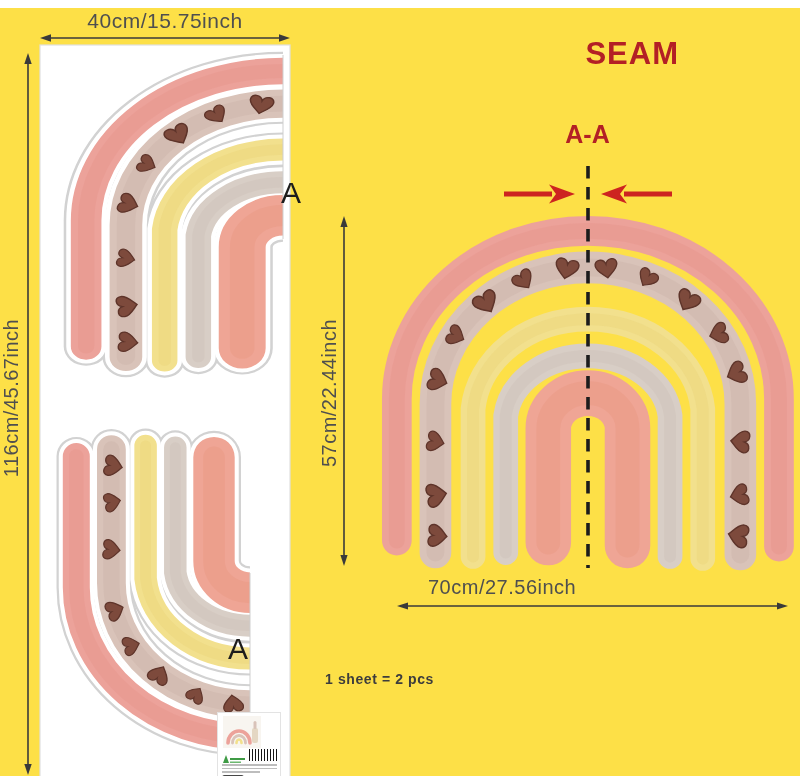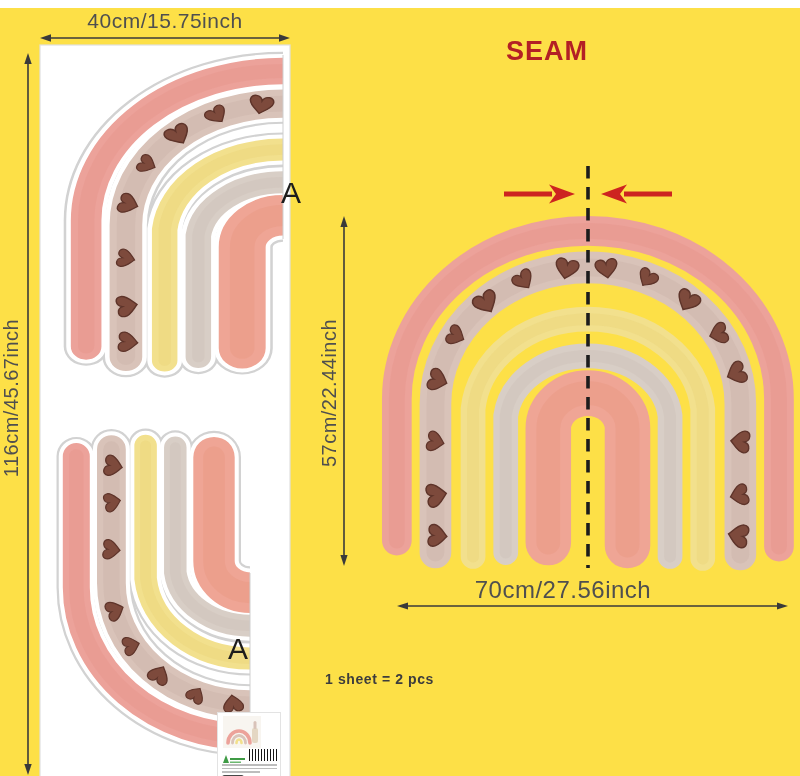--- a/index.html
+++ b/index.html
@@ -10,26 +10,26 @@
   .art{position:absolute;left:0;top:0;width:800px;height:776px;}
 
   
   .lbl{position:absolute;white-space:nowrap;}
   .dim{color:var(--dim-text,#4f4f4f);font-size:21px;letter-spacing:.5px;}
   .dim-top{left:40px;top:1px;width:250px;text-align:center;}
   .dim-left{left:-69px;top:379px;width:160px;height:22px;text-align:center;
             transform:rotate(-90deg);font-size:20px;}
   .dim-57{left:244px;top:374px;width:170px;height:22px;text-align:center;
           transform:rotate(-90deg);font-size:20px;}
-  .dim-70{left:428px;top:568px;width:270px;text-align:center;font-size:24px;}
+  .dim-70{left:428px;top:568px;width:270px;text-align:left;font-size:20px;}
   .piece-a{color:#1c1c1c;font-size:30px;font-weight:400;}
   .a1{left:281px;top:168px;}
   .a2{left:228px;top:624px;}
-  .seam{left:506px;top:28px;width:215px;text-align:left;
-        color:var(--seam-red,#b32025);font-size:27px;font-weight:700;letter-spacing:1px;}
+  .seam{left:464px;top:28px;width:215px;text-align:right;
+        color:var(--seam-red,#b32025);font-size:31px;font-weight:700;letter-spacing:1px;}
   .aa{left:480px;top:112px;width:215px;text-align:center;
       color:var(--seam-red,#b32025);font-size:25px;font-weight:600;}
 
   
   .specs{position:absolute;left:325px;top:663px;color:#3d3d3d;}
   .specs .s1{font-size:14px;font-weight:700;letter-spacing:.6px;margin:0 0 19px 0;}
   .specs .srow{font-size:19.5px;margin:0 0 16px 0;}
   .specs .k{font-weight:700;color:#414141;letter-spacing:.6px;}
   .specs .v{font-weight:400;color:#757575;letter-spacing:.3px;}
 
@@ -203,20 +203,21 @@
       <polygon class="dhead" points="788,598 777,594.4 777,601.6"></polygon>
     </g>
   </svg>
 
   <div class="lbl dim dim-top">40cm/15.75inch</div>
   <div class="lbl dim dim-left">116cm/45.67inch</div>
   <div class="lbl piece-a a1">A</div>
   <div class="lbl piece-a a2">A</div>
 
   <div class="lbl seam">SEAM</div>
+  <div class="lbl aa">A-A</div>
   <div class="lbl dim dim-57">57cm/22.44inch</div>
   <div class="lbl dim dim-70">70cm/27.56inch</div>
 
   <div class="label-box">
     <div class="thumb">
       <svg width="38" height="32" viewBox="0 0 38 32">
         <path d="M5 27 A11 12 0 0 1 27 27" fill="none" stroke="#eca29a" stroke-width="3.6" stroke-linecap="round"></path>
         <path d="M9.5 27 A6.5 7.5 0 0 1 22.5 27" fill="none" stroke="#d9c3b9" stroke-width="2.8" stroke-linecap="round"></path>
         <path d="M13.5 27 A2.5 3.5 0 0 1 18.5 27" fill="none" stroke="#f2e08d" stroke-width="2.6" stroke-linecap="round"></path>
         <rect x="29" y="12" width="6" height="15" rx="2" fill="#e4d7c3"></rect>

